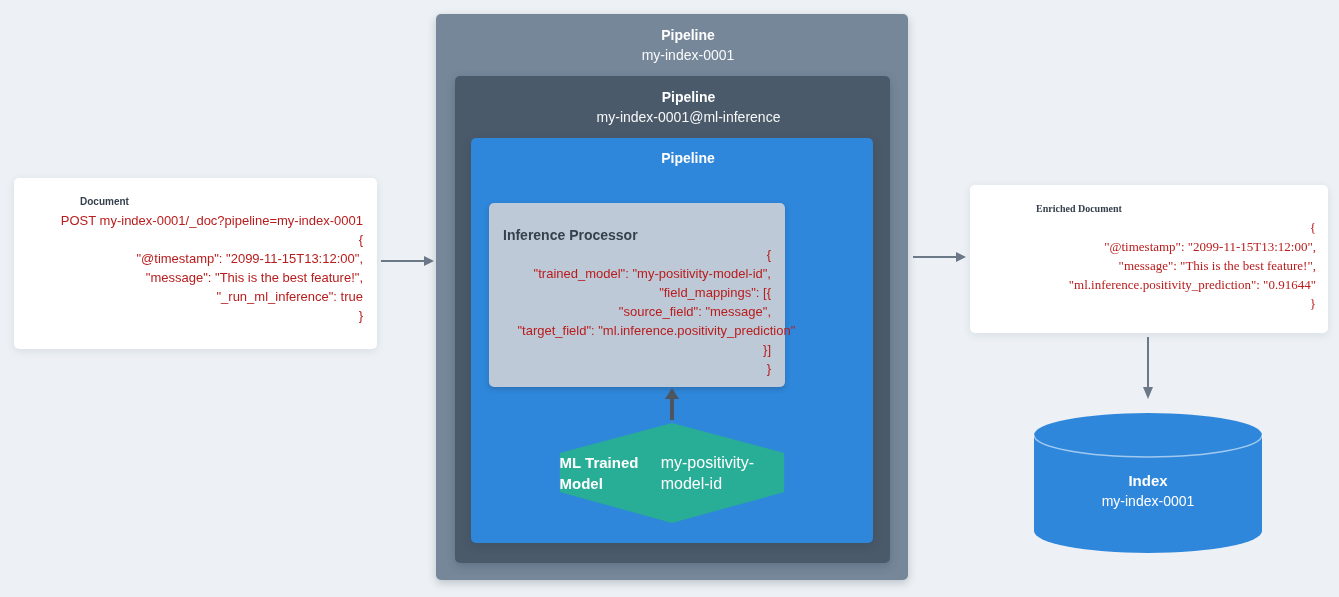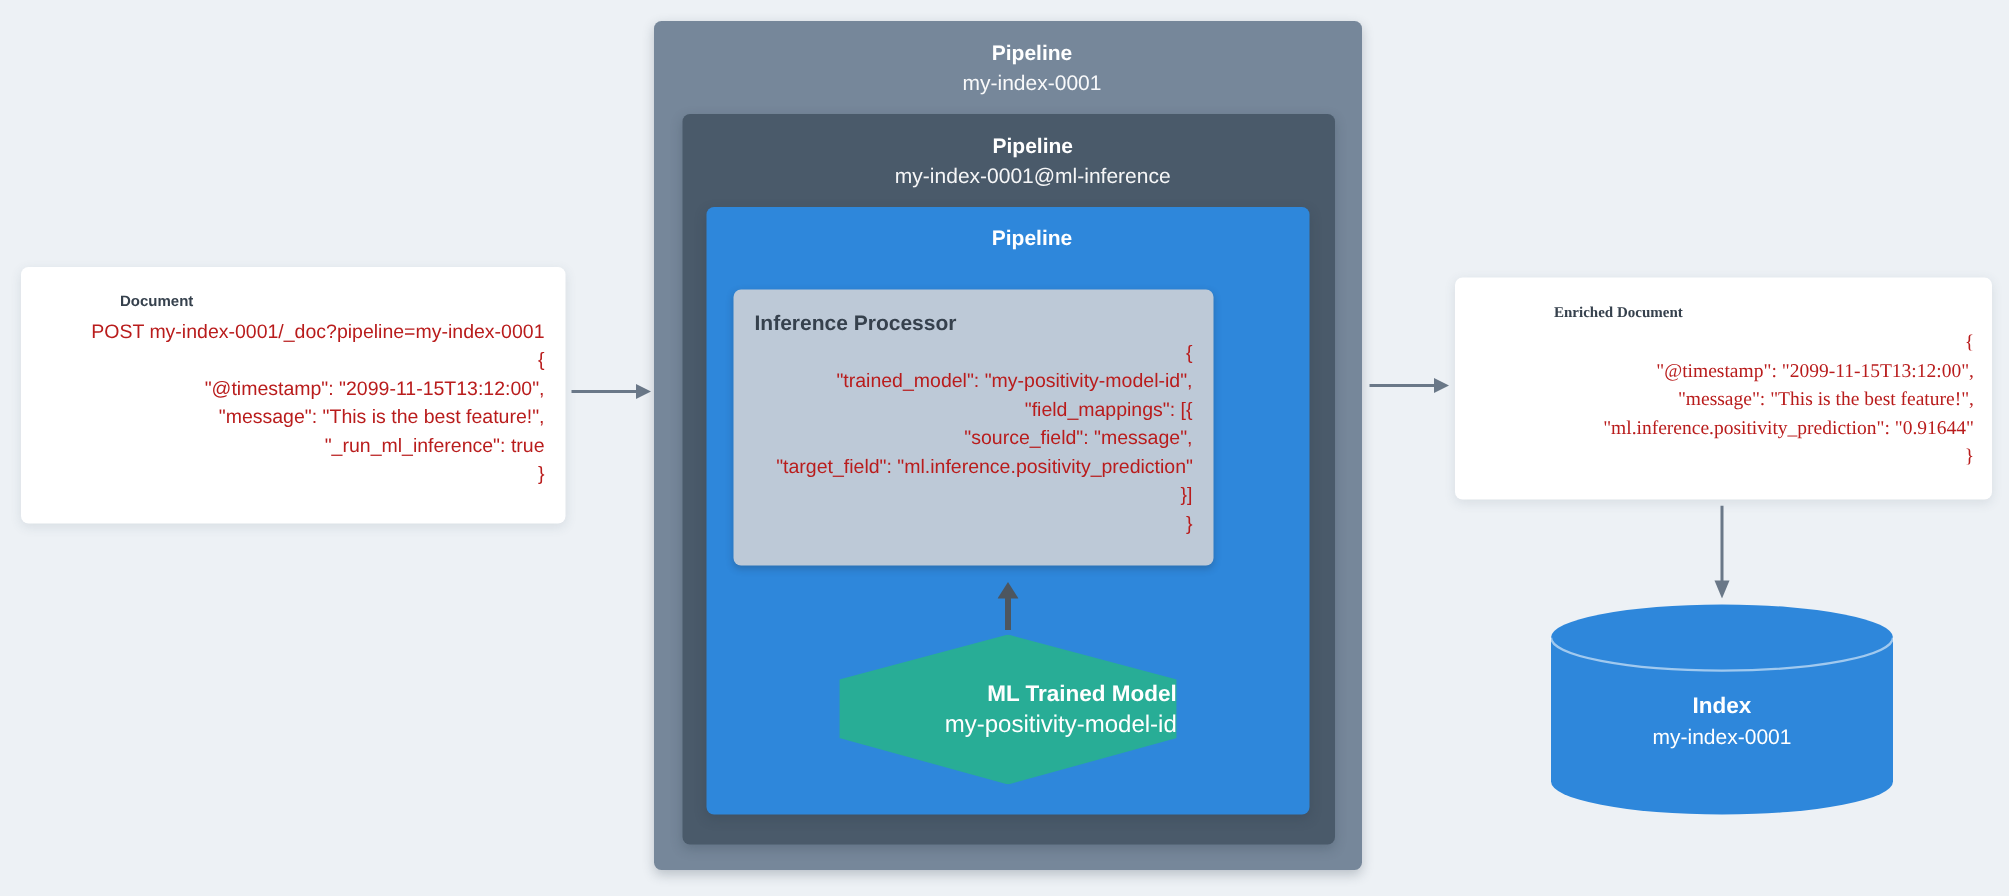--- a/index.html
+++ b/index.html
@@ -16,35 +16,35 @@
   .pipe-ml{left:19px;top:62px;width:435px;height:487px;background:#4a5a6a;}
   .pipe-inf{left:16px;top:62px;width:402px;height:405px;background:#2e87db;}
   .pipe-header{text-align:center;color:#ffffff;line-height:20px;font-size:14px;margin-left:32px;}
   .pipe-header .pipe-type{font-weight:bold;}
   .pipe-header .pipe-name{color:rgba(255,255,255,0.95);font-weight:normal;}
   .hdr-outer{padding-top:11px;}
   .hdr-ml{padding-top:11px;}
   .hdr-inf{padding-top:10px;}
 
   
-  .processor{position:absolute;left:18px;top:55px;width:320px;height:184px;background:#bdc9d7;border-radius:5px;box-sizing:border-box;padding:13px 14px;box-shadow:0 2px 5px rgba(30,45,60,0.25);}
+  .processor{position:absolute;left:18px;top:65px;width:296px;height:184px;background:#bdc9d7;border-radius:5px;box-sizing:border-box;padding:23px 14px;box-shadow:0 2px 5px rgba(30,45,60,0.25);}
   .processor .card-title{font-weight:bold;font-size:14px;line-height:19px;color:#36414d;}
 
   
   .hexagon{position:absolute;left:50%;top:285px;transform:translateX(-50%);width:225px;height:100px;
     background:#28ad96;clip-path:polygon(50% 0%,100% 30%,100% 69%,50% 100%,0% 69%,0% 30%);
-    display:flex;flex-direction:column;justify-content:center;align-items:flex-end;color:#ffffff;}
+    display:flex;flex-direction:row;justify-content:center;align-items:center;color:#ffffff;}
   .hexagon .hex-title{font-weight:bold;font-size:15px;line-height:21px;}
   .hexagon .hex-name{font-size:16px;line-height:21px;}
 
   
   .arrow{position:absolute;}
 
   
-  .cylinder{position:absolute;left:1033px;top:402px;width:230px;height:142px;}
+  .cylinder{position:absolute;left:1033px;top:412px;width:230px;height:142px;}
   .cyl-label{position:absolute;left:0;top:58px;width:100%;text-align:center;color:#ffffff;}
   .cyl-label .cyl-title{font-weight:bold;font-size:15px;line-height:21px;}
   .cyl-label .cyl-name{font-size:14px;line-height:21px;}
 </style>
 </head>
 <body>
 
 <div class="canvas">
 
   <div class="card" style="left:14px;top:178px;width:363px;height:171px;box-sizing:border-box;padding:14px 14px 0 22px;">

